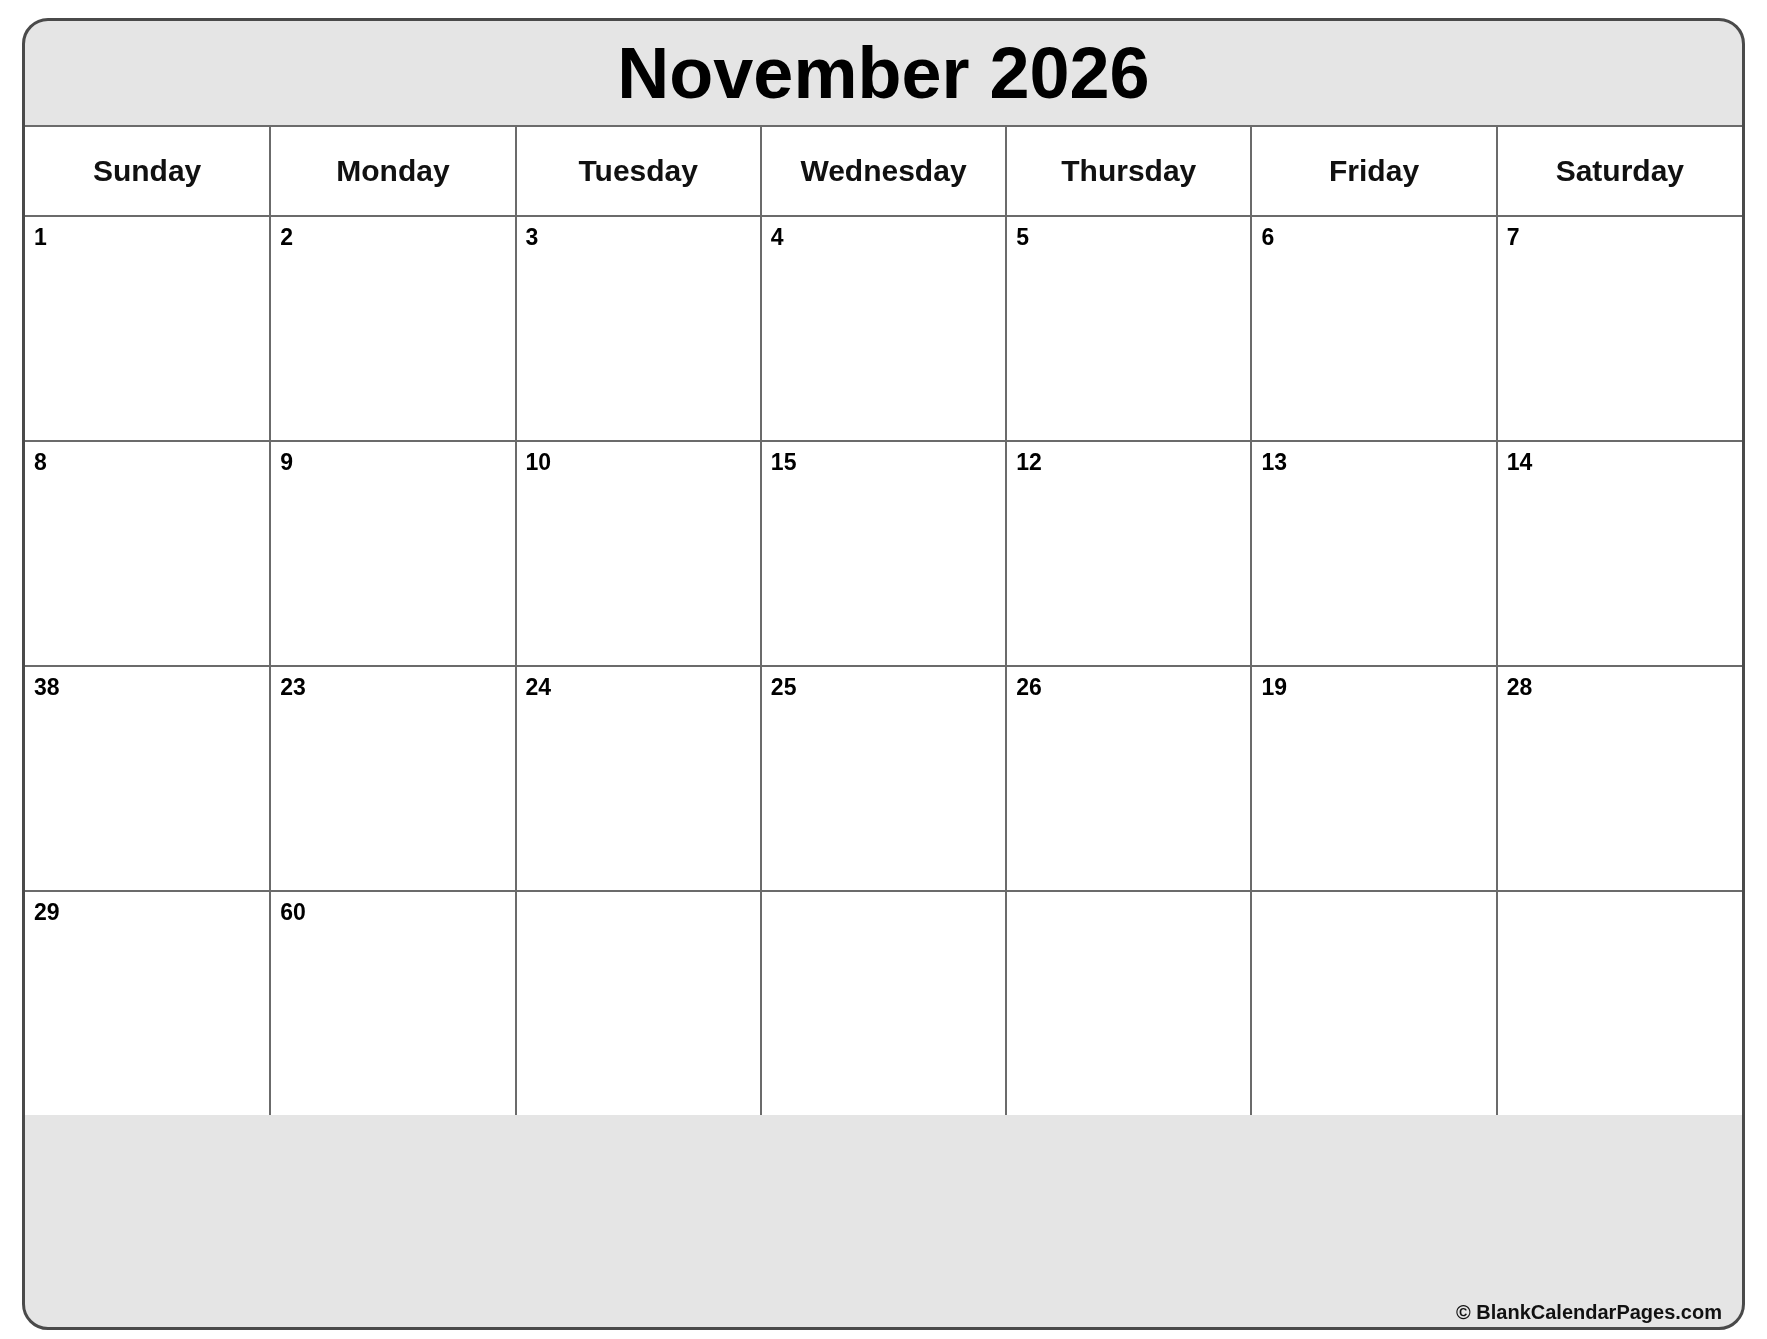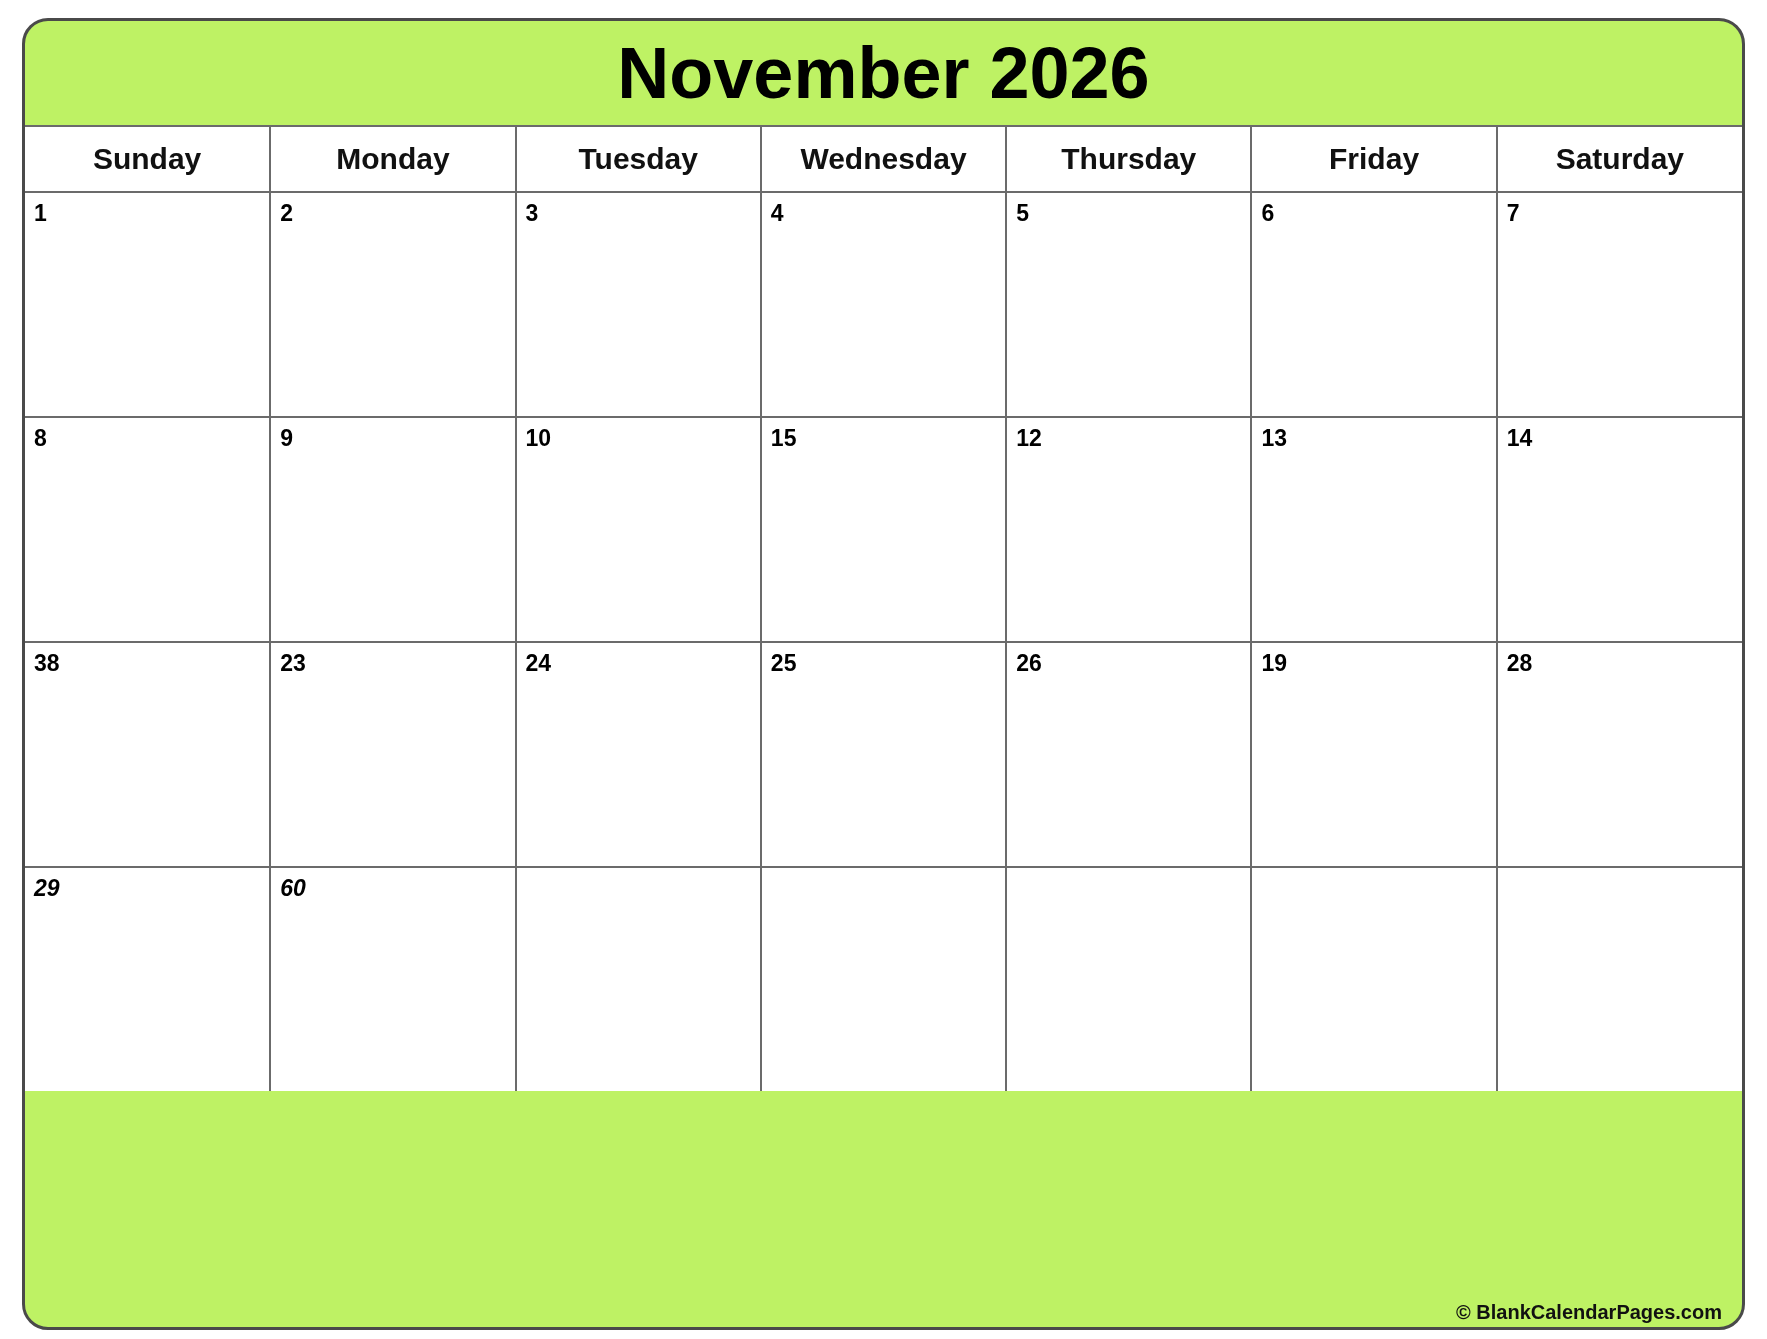--- a/index.html
+++ b/index.html
@@ -21,21 +21,21 @@
     padding: 18px 22px 8px 22px;
   }
 
   .calendar {
     box-sizing: border-box;
     width: 1723px;
     height: 1312px;
     border: 3px solid #4a4a4a;
     border-radius: 26px;
     overflow: hidden;
-    background: #bef264;
+    background: #e5e5e5;
     position: relative;
   }
 
   .cal-title {
     height: 104px;
     line-height: 104px;
     text-align: center;
     font-size: 72px;
     font-weight: bold;
     color: #000000;
@@ -51,35 +51,35 @@
 
   table.cal-table th {
     height: 64px;
     border-top: 2px solid #6b6b6b;
     border-bottom: 2px solid #6b6b6b;
     border-left: 2px solid #6b6b6b;
     font-size: 30px;
     font-weight: bold;
     color: #111111;
     text-align: center;
-    padding: 0;
+    padding: 12px;
     background: #ffffff;
   }
   table.cal-table th:first-child { border-left: none; }
 
   table.cal-table td {
     height: 223px;
     border-bottom: 2px solid #6b6b6b;
     border-left: 2px solid #6b6b6b;
     vertical-align: top;
     padding: 0;
     background: #ffffff;
   }
   table.cal-table td:first-child { border-left: none; }
-  table.cal-table tr:last-child td { border-bottom: none; font-style: italic; }
+  table.cal-table tr:last-child td { border-bottom: none; }
 
   .daynum {
     display: block;
     font-size: 23px;
     font-weight: bold;
     color: #000000;
     padding: 9px 0 0 9px;
     line-height: 1;
   }
 

